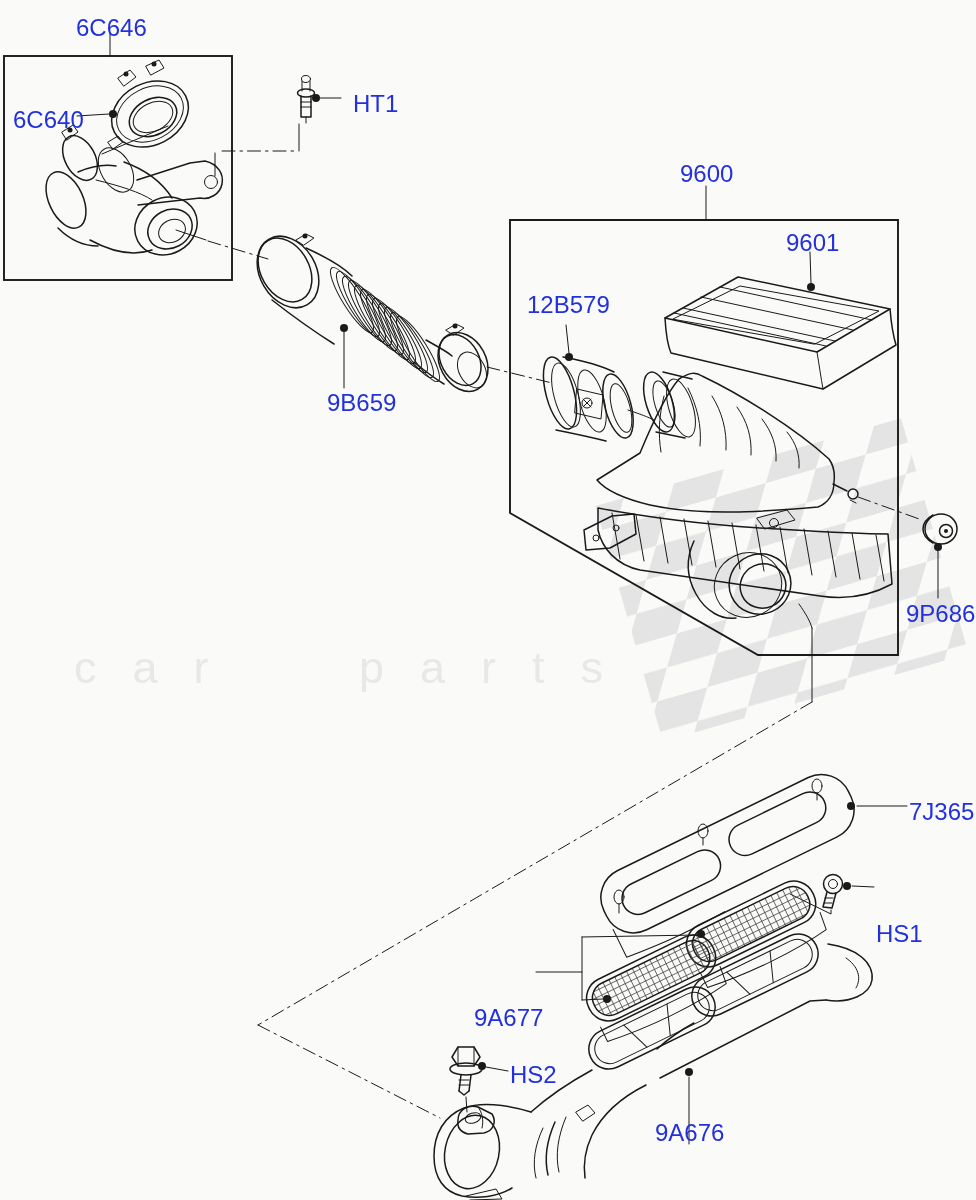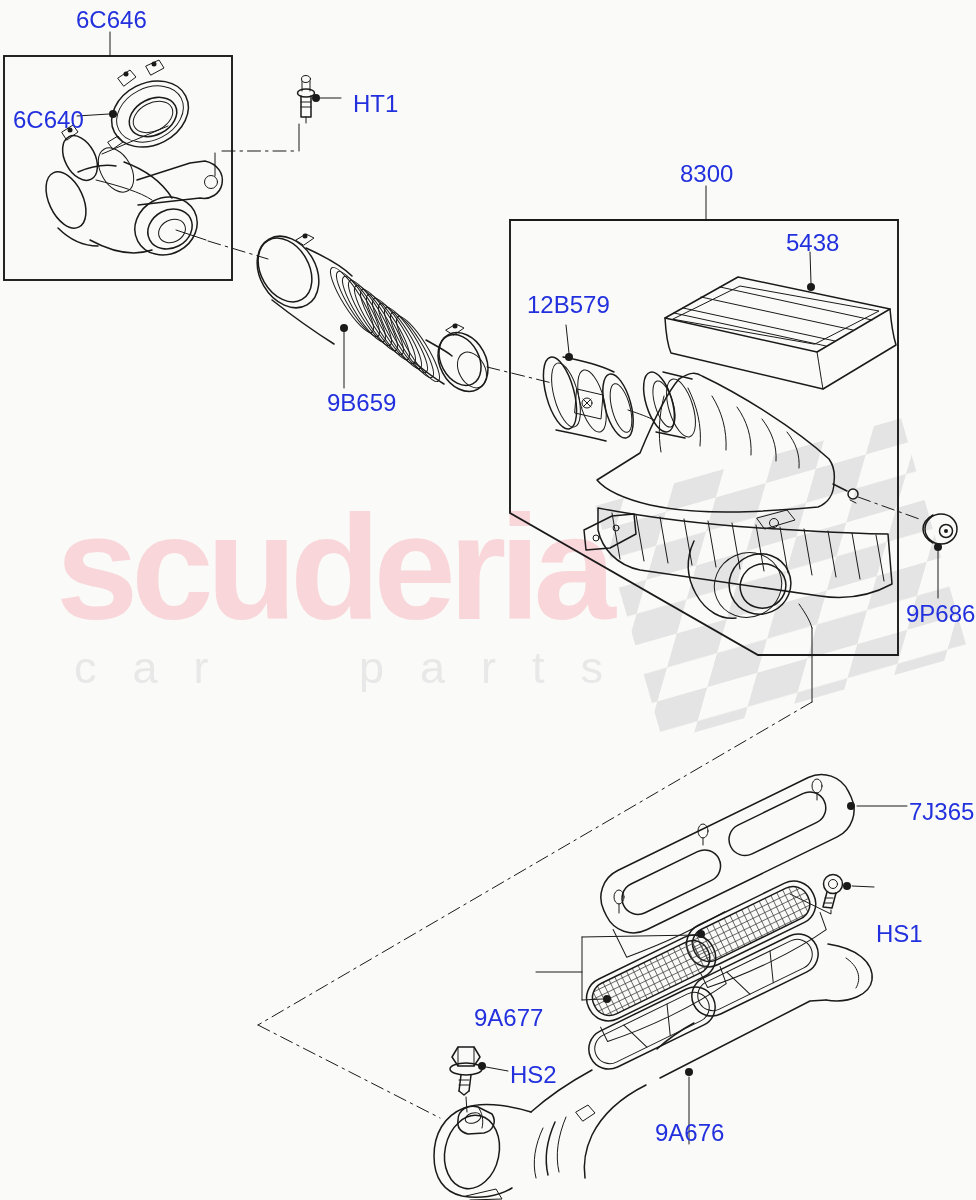--- a/index.html
+++ b/index.html
@@ -31,21 +31,20 @@
   .dot{fill:var(--line,#1a1a1a);stroke:none;}
   .cell{fill:var(--checker-gray,#e4e4e4);}
   .meshline{stroke:#3a3a3a;stroke-width:.7;fill:none;}
   .meshfill{stroke:none;}
 </style>
 </head>
 <body>
 
 <div class="stage">
 
-  <div class="wm-brand">scuderia</div>
   <div class="wm-tagline">car parts</div>
 
   <svg class="art" width="976" height="1200" viewBox="0 0 976 1200">
     <defs>
       <pattern id="mesh" width="6.5" height="6.5" patternUnits="userSpaceOnUse">
         <path d="M0,3.25 H6.5 M3.25,0 V6.5" class="meshline"></path>
       </pattern>
       <pattern id="checker" width="104" height="60" patternUnits="userSpaceOnUse" patternTransform="skewX(-32)">
         <rect x="0" y="0" width="52" height="30" class="cell"></rect>
         <rect x="52" y="30" width="52" height="30" class="cell"></rect>
@@ -299,25 +298,25 @@
       <path d="M536,972 H582 M582,937 V1000 M582,937 L697,935 M582,1000 L603,999" class="t"></path>
       <circle cx="701" cy="934" r="4" class="dot"></circle>
         <circle cx="607" cy="999" r="4" class="dot"></circle>
       <circle cx="482" cy="1066" r="4" class="dot"></circle>
         <path d="M486,1067 L508,1071" class="t"></path>
       <circle cx="689" cy="1072" r="4" class="dot"></circle>
         <path d="M689,1077 V1144" class="t"></path>
     </g>
   </svg>
 
-  <div class="part-label" style="left:76px;top:8px">6C646</div>
+  <div class="part-label" style="left:76px;top:16px">6C646</div>
   <div class="part-label" style="left:13px;top:108px">6C640</div>
   <div class="part-label" style="left:353px;top:92px">HT1</div>
-  <div class="part-label" style="left:680px;top:162px">8300</div>
-  <div class="part-label" style="left:786px;top:231px">5438</div>
+  <div class="part-label" style="left:680px;top:162px">9600</div>
+  <div class="part-label" style="left:786px;top:231px">9601</div>
   <div class="part-label" style="left:527px;top:293px">12B579</div>
   <div class="part-label" style="left:327px;top:391px">9B659</div>
   <div class="part-label" style="left:906px;top:602px">9P686</div>
   <div class="part-label" style="left:909px;top:800px">7J365</div>
   <div class="part-label" style="left:876px;top:922px">HS1</div>
   <div class="part-label" style="left:474px;top:1006px">9A677</div>
   <div class="part-label" style="left:510px;top:1063px">HS2</div>
   <div class="part-label" style="left:655px;top:1121px">9A676</div>
 
 </div>

